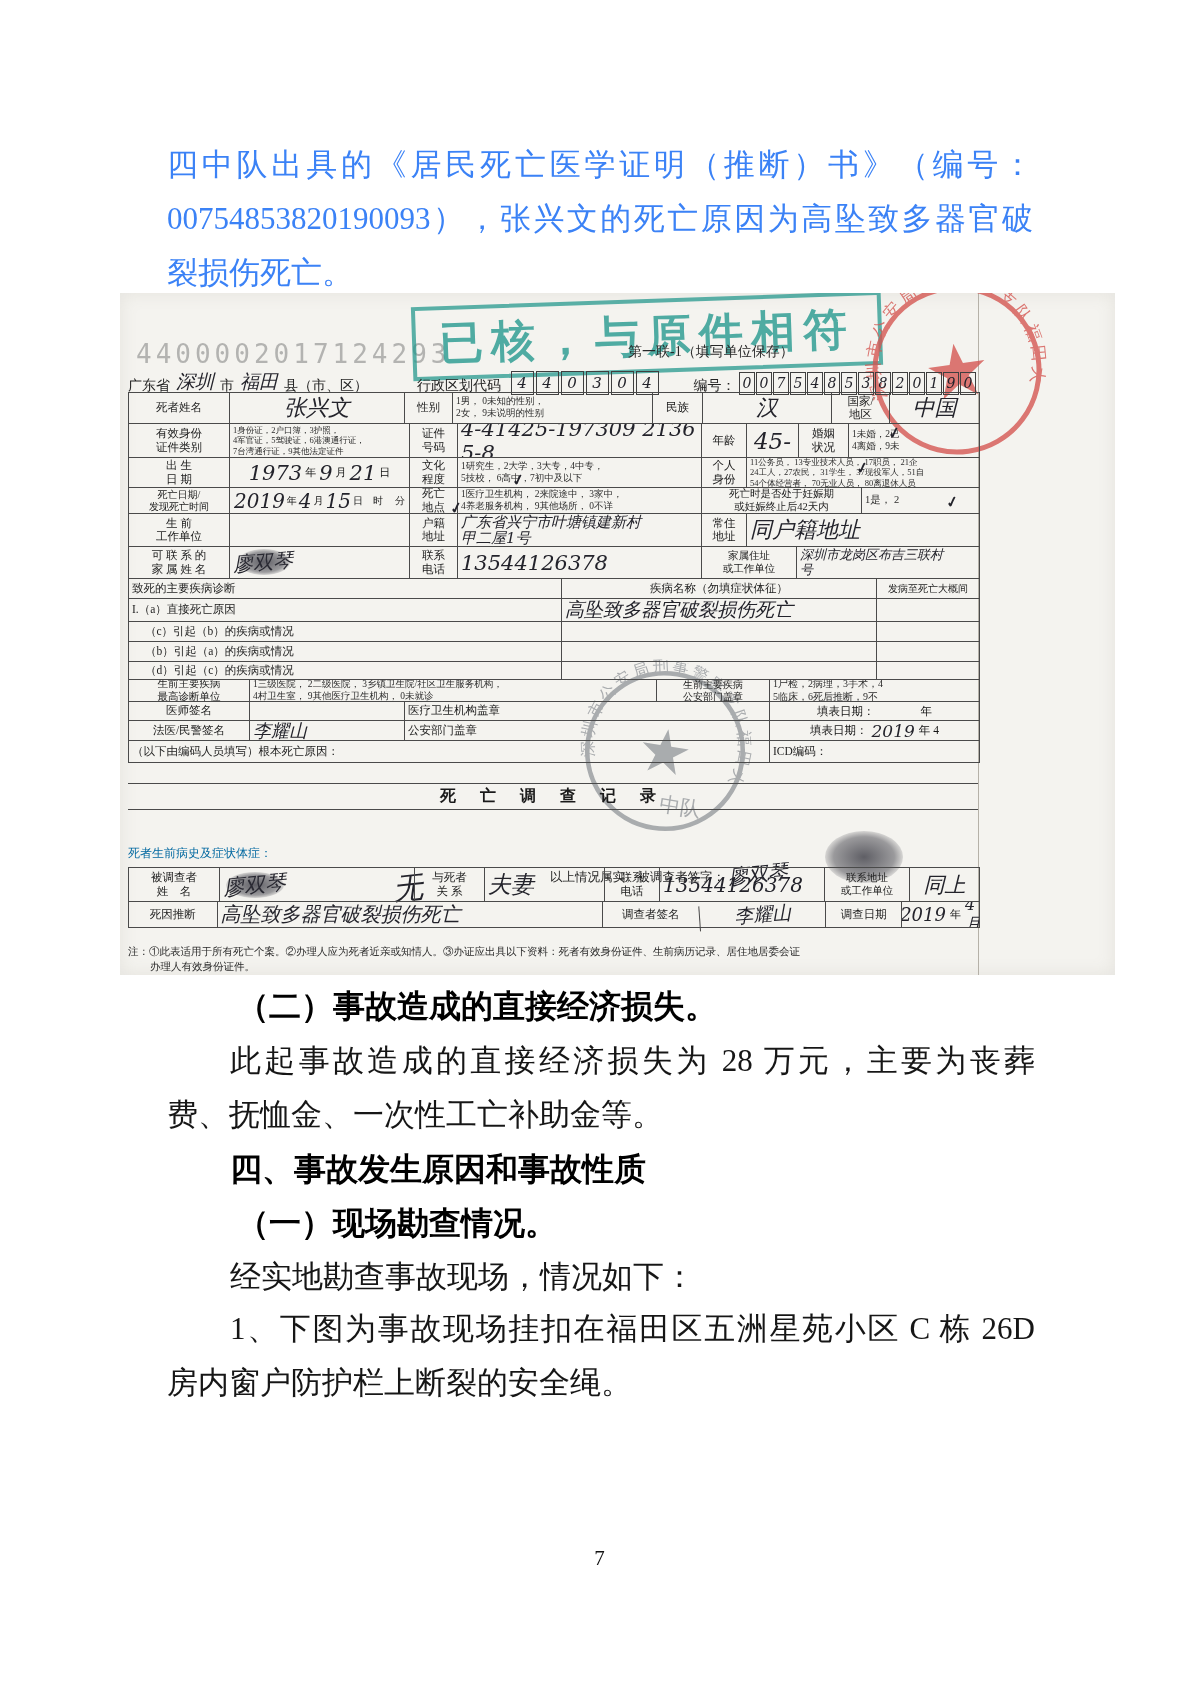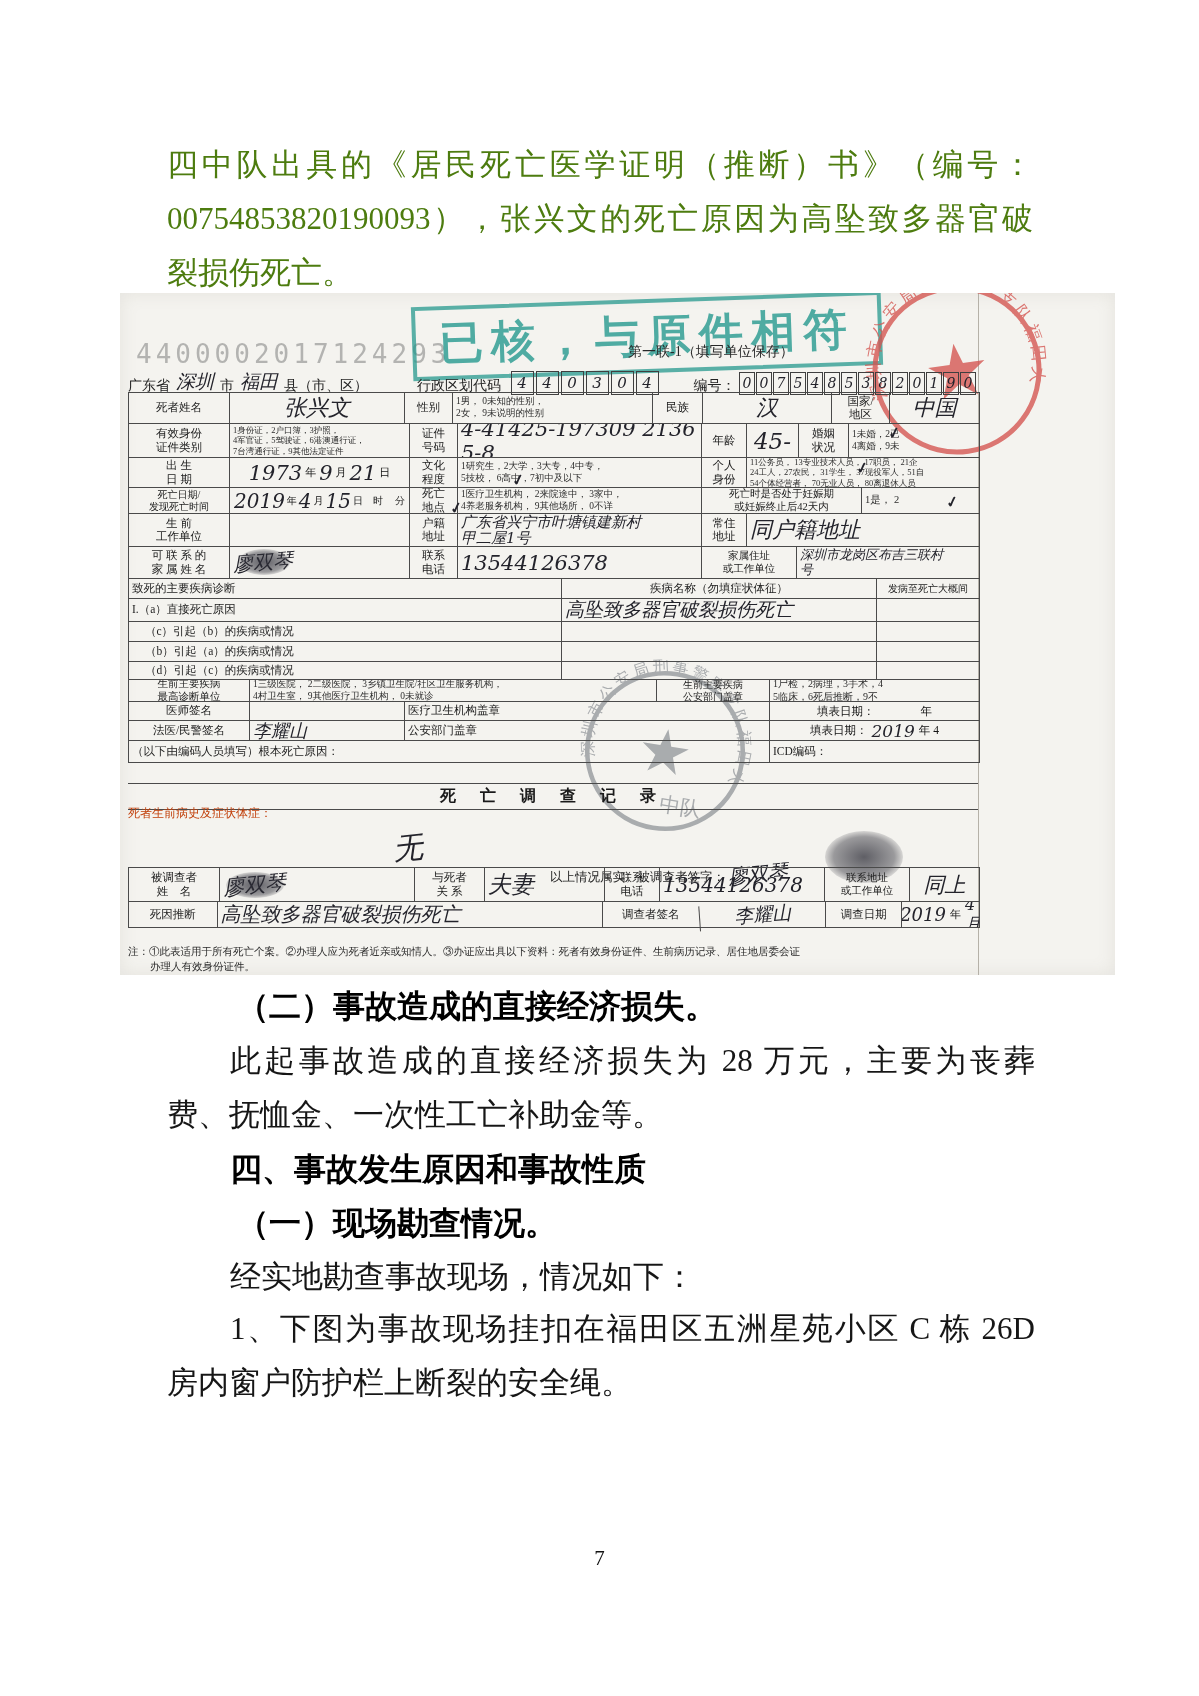--- a/index.html
+++ b/index.html
@@ -1,19 +1,19 @@
 <!DOCTYPE html>
 <html><head>
 <meta charset="utf-8">
 <style>
   html,body{margin:0;padding:0;background:#fff;}
   body{width:1199px;height:1696px;position:relative;font-family:"Liberation Serif",serif;color:#141414;}
   .abs{position:absolute;}
   
-  .intro{left:167px;top:138px;width:866px;font-size:31px;line-height:54px;color:#4d7c0f;}
+  .intro{left:167px;top:138px;width:866px;font-size:31px;line-height:54px;color:#3b82f6;}
   .jline{text-align:justify;text-align-last:justify;}
   
   .scan{left:120px;top:293px;width:995px;height:682px;background:#f4f3ef;overflow:hidden;box-shadow:inset 0 0 18px rgba(120,115,100,.12);}
   .edge{position:absolute;left:858px;top:0;bottom:0;width:1px;background:#b5b1a8;}
   .serial{position:absolute;left:16px;top:46px;font-family:"DejaVu Sans Mono",monospace;font-size:26px;letter-spacing:4px;color:#b3b3b1;}
   .verify{position:absolute;left:292px;top:6px;width:462px;height:66px;border:4px solid rgba(38,152,142,.75);color:rgba(38,152,142,.8);font-size:44px;font-weight:bold;letter-spacing:8px;display:flex;align-items:center;justify-content:center;transform:rotate(-2deg);font-family:"Liberation Serif",serif;}
   .ftitle{position:absolute;left:408px;top:22px;font-size:21px;font-weight:bold;letter-spacing:2px;color:#202020;}
   .fsub{position:absolute;left:508px;top:50px;font-size:14px;color:#282828;}
   .regionline{position:absolute;left:8px;top:76px;width:850px;height:22px;font-size:14px;color:#222;}
   .regionline span{vertical-align:bottom;}
@@ -331,21 +331,21 @@
 
     <div class="r" style="height:22px;">
       <div class="c lab" style="width:640px;align-items:flex-start;text-align:left;">（以下由编码人员填写）根本死亡原因：</div>
       <div class="c lab" style="width:210px;align-items:flex-start;text-align:left;">ICD编码：</div>
     </div>
   </div>
 
   <div class="band" style="top:490px;">死 亡 调 查 记 录</div>
 
   <div class="abs" style="left:8px;top:512px;width:850px;">
-    <div style="font-size:12px;color:#c2410c;">死者生前病史及症状体症：</div>
+    <div style="font-size:12px;color:#0369a1;margin-top:40px;">死者生前病史及症状体症：</div>
     <div class="hd" style="font-size:30px;margin:6px 0 0 265px;transform:rotate(-6deg);display:inline-block;">无</div>
   </div>
 
   <div class="abs" style="left:430px;top:568px;font-size:12.5px;color:#1e1e1e;">
     <span>以上情况属实。被调查者签字：</span>
     <span class="hd" style="font-size:20px;transform:rotate(-6deg);display:inline-block;">廖双琴</span>
   </div>
   <div class="blob" style="left:705px;top:538px;width:78px;height:52px;"></div>
 
   <div class="tbl" style="top:574px;">

